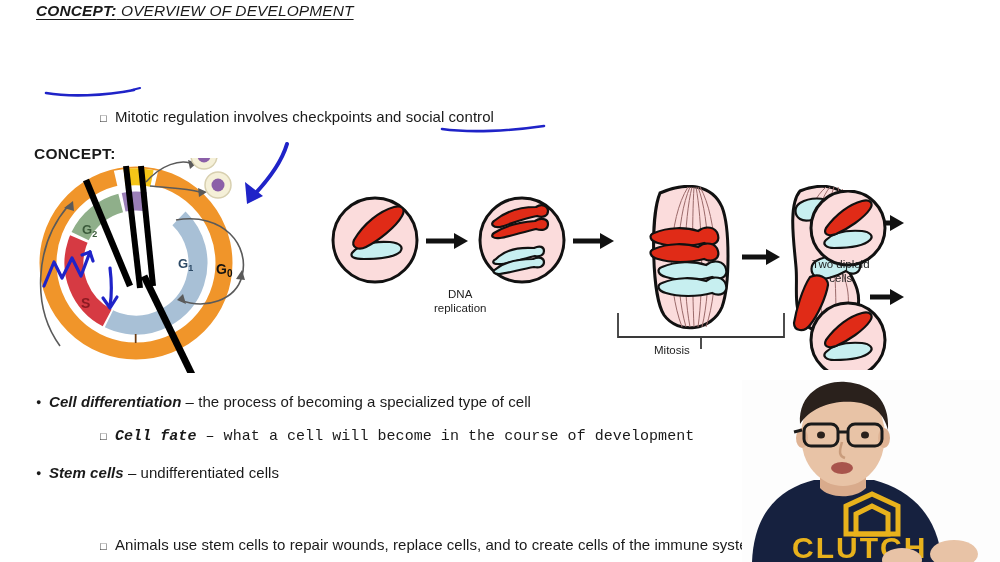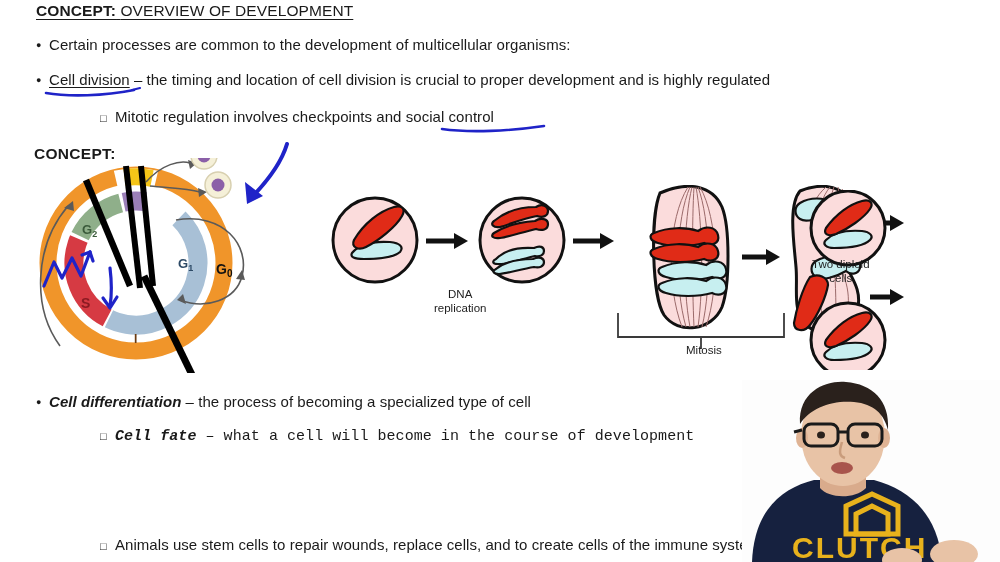--- a/index.html
+++ b/index.html
@@ -8,21 +8,21 @@
     background:#ffffff;
     font-family:"Liberation Sans", sans-serif;
     color:#1a1a1a;
     position:relative;
   }
   .slide { position:absolute; inset:0; }
 
   
   .concept-line {
     position:absolute; left:36px; top:2px;
-    font-size:15.5px; letter-spacing:.1px; white-space:nowrap;
+    font-size:15.5px; letter-spacing:.1px; white-space:nowrap;font-style:italic;
   }
   .concept-line .kw { font-weight:bold; }
   .concept-line .ul { text-decoration:underline; text-underline-offset:3px; }
 
   .bullet {
     position:absolute; font-size:15px; white-space:nowrap;
     letter-spacing:.05px;
   }
   .bullet .dot { display:inline-block; width:13px; }
   .bullet .dot::before { content:"\25CF"; font-size:9px; position:relative; top:-2px; }
@@ -54,40 +54,37 @@
 </style>
 </head>
 <body>
 
 <div class="slide">
 
   <div class="concept-line">
     <span class="kw ul">CONCEPT:</span><span class="ul">&nbsp;</span><span class="ul">OVERVIEW OF DEVELOPMENT</span>
   </div>
 
-  <div class="bullet" style="left:36px; top:36px;">
-    <span class="dot"></span><span>Certain processes are common to the development of multicellular organisms:</span>
-  </div>
-
-  <div class="bullet" style="left:36px; top:71px;">
-    <span class="dot"></span><span class="uline">Cell division</span><span> – the timing and location of cell division is crucial to proper development and is highly regulated</span>
-  </div>
+
 
   <div class="bullet" style="left:100px; top:108px;">
     <span class="sq"></span><span>Mitotic regulation involves checkpoints and social control</span>
   </div>
 
   <div class="bullet" style="left:36px; top:393px;">
     <span class="dot"></span><span class="bi">Cell differentiation</span><span> – the process of becoming a specialized type of cell</span>
   </div>
 
   <div class="bullet" style="left:100px; top:428px;font-family:Liberation Mono, monospace;">
     <span class="sq"></span><span class="bi">Cell fate</span><span> – what a cell will become in the course of development</span>
   </div>
 
+  <div class="bullet" style="left:36px; top:464px;">
+    <span class="dot"></span><span class="bi">Stem cells</span><span> – undifferentiated cells</span>
+  </div>
 
 
   <div class="bullet" style="left:100px; top:536px;">
     <span class="sq"></span><span>Animals use stem cells to repair wounds, replace cells, and to create cells of the immune system</span>
   </div>
 
   <div class="example-label">CONCEPT:</div>
 
   <svg class="ink" style="left:44px; top:84px;" width="110" height="16">
     <path d="M2,9 C25,13 60,12 90,6" stroke="#1f23c8" stroke-width="2.6" fill="none" stroke-linecap="round"></path>
@@ -259,21 +256,21 @@
       <circle cx="48" cy="38" r="37" fill="#fbdcdc" stroke="#111" stroke-width="3"></circle>
       <path d="M26,50 C34,42 48,40 62,41 C70,42 74,46 70,50 C64,56 48,58 34,58 C26,58 22,54 26,50 Z" fill="#c7eff0" stroke="#111" stroke-width="2.2"></path>
       <path d="M26,38 C36,24 50,14 62,11 C70,9 74,13 70,19 C64,28 48,39 36,44 C28,47 23,44 26,38 Z" fill="#e02b17" stroke="#111" stroke-width="2.2"></path>
     </g>
   </svg>
 
   <div class="mlabel" style="left:434px; top:288px;">
     <div>DNA</div>
     <div>replication</div>
   </div>
-  <div class="mlabel" style="left:686px; top:344px;">Mitosis</div>
+  <div class="mlabel" style="left:654px; top:344px;">Mitosis</div>
   <div class="mlabel" style="left:812px; top:258px;">
     <div>Two diploid</div>
     <div>cells</div>
   </div>
 
   <div class="cam">
     <svg viewBox="0 0 258 182" width="258" height="182">
       <rect x="0" y="0" width="258" height="182" fill="#fdfdfd"></rect>
 
       <path d="M10,182 C12,130 40,108 72,100 L132,100 C168,110 196,134 200,182 Z" fill="#16213f"></path>

